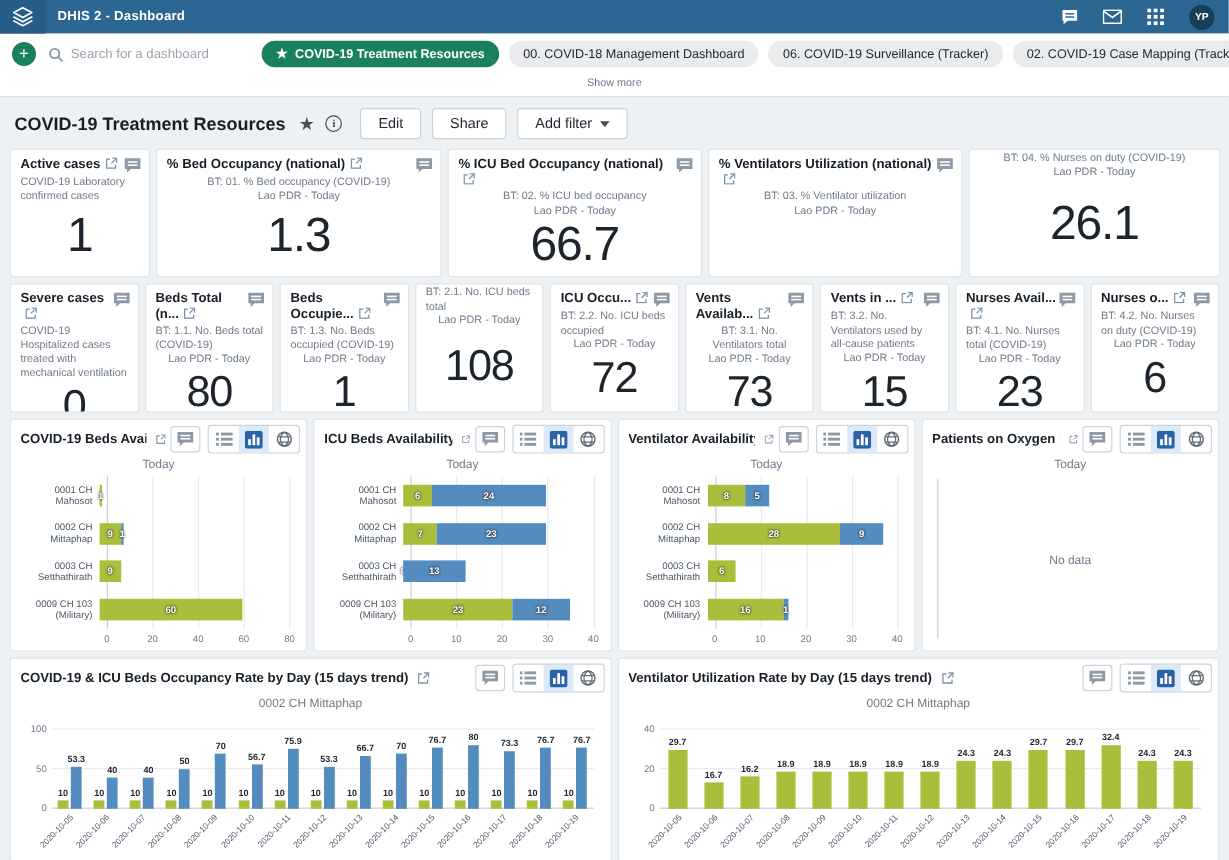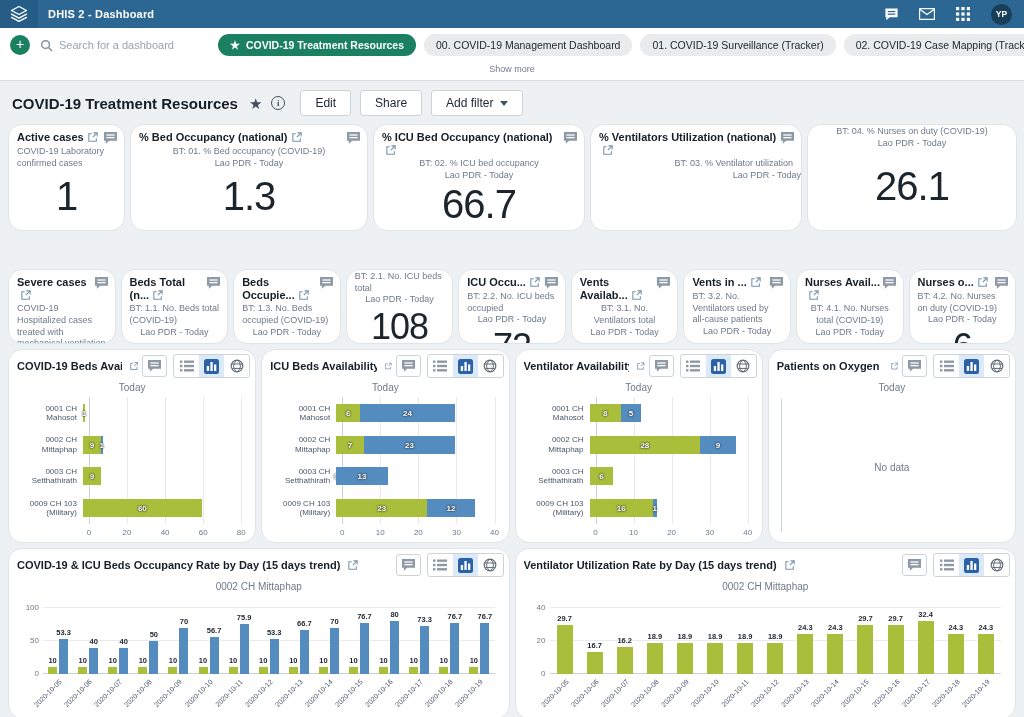--- a/index.html
+++ b/index.html
@@ -29,26 +29,26 @@
   
   .titlebar { display:flex; align-items:center; padding:9px 12px 8px 12px; gap:9px; }
   .page-title { font-size:15px; font-weight:bold; color:#161f27; margin-right:2px; }
   .star-icon { font-size:15px; color:#44505c; line-height:1; cursor:pointer; }
   .info-icon { width:14px; height:14px; border:1.5px solid #44505c; border-radius:50%; color:#44505c; font-size:9px; font-weight:bold; display:flex; align-items:center; justify-content:center; cursor:pointer; font-family:"Liberation Serif",serif; }
   .tbtn { height:26px; padding:0 14px; background:#fff; border:1px solid #ccd4da; border-radius:3px; font-size:12px; color:#212934; display:flex; align-items:center; gap:7px; cursor:pointer; }
   .tbtn .caret { width:0; height:0; border-left:4px solid transparent; border-right:4px solid transparent; border-top:5px solid #44505c; }
 
   
   .row { display:flex; gap:5px; padding:0 8px; margin-bottom:5px; }
-  .card { background:#fff; border:1px solid #dfe4e8; border-radius:14px; position:relative; display:flex; flex-direction:column; overflow:hidden; }
+  .card { background:#fff; border:1px solid #dfe4e8; border-radius:3px; position:relative; display:flex; flex-direction:column; overflow:hidden; }
   .row1 { height:107px; }
   .row2 { height:108px; }
   .row3 { height:194px; }
   .row4 { height:171px; }
-  .row2 .card { flex:1 1 0;margin-top:33px; }
+  .row2 .card { flex:1 1 0; }
   .row3 .card { flex:1 1 0; }
   .row4 .card { flex:1 1 0; }
 
   
   .kpi-head { display:flex; align-items:flex-start; padding:6px 6px 0 8px; }
   .kpi-title { font-size:11px; font-weight:bold; color:#161f27; line-height:1.2; display:inline; }
   .kpi-title .extlink { margin-left:4px; }
   .kpi-comment { margin-left:auto; flex:none; color:#8d99a5; cursor:pointer; }
   .kpi-sub { font-size:9px; color:#6e7a8a; line-height:1.3; padding:1px 8px 0 8px; }
   .kpi-sub2 { font-size:9px; color:#6e7a8a; text-align:center; line-height:1.3; }
@@ -149,24 +149,24 @@
           </svg>
       </span>
       <span>Search for a dashboard</span>
     </div>
     <div class="chips" id="chips">
         <div class="chip selected">
           <span class="chip-star">★</span>
           <span>COVID-19 Treatment Resources</span>
         </div>
         <div class="chip">
-          <span>00. COVID-19 Management Dashboard</span>
+          <span>00. COVID-18 Management Dashboard</span>
         </div>
         <div class="chip">
-          <span>01. COVID-19 Surveillance (Tracker)</span>
+          <span>06. COVID-19 Surveillance (Tracker)</span>
         </div>
         <div class="chip">
           <span>02. COVID-19 Case Mapping (Tracker)</span>
         </div>
       </div>
   </div>
   <div class="showmore">Show more</div>
 </div>
 
 <div class="titlebar">
@@ -232,21 +232,21 @@
               <path d="M1 1h14v9.5H6.5L3 13.7v-3.2H1z" fill="#8d99a5"></path>
               <rect x="3.6" y="3.6" width="8.8" height="1.4" fill="#fff"></rect>
               <rect x="3.6" y="6.4" width="8.8" height="1.4" fill="#fff"></rect>
             </svg>
           </span>
         </div>
         <div class="kpi-sub" style="text-align:center">BT: 02. % ICU bed occupancy</div>
         <div class="kpi-sub2">Lao PDR - Today</div>
         <div class="kpi-value">66.7</div>
       </div>
-      <div class="card" style="flex: 0 0 212px; align-items: flex-end;">
+      <div class="card" style="flex: 0 0 212px;">
         <div class="kpi-head">
           <div class="kpi-title">% Ventilators Utilization (national)<svg class="extlink" width="10" height="10" viewBox="0 0 12 12" style="display:inline;vertical-align:-1px;margin-left:4px" fill="none" stroke="#7a93ab" stroke-width="1.3">
               <path d="M4.5 2H1v9h9V7.5"></path>
               <path d="M6.5 1H11v4.5"></path>
               <path d="M10.8 1.2L5.8 6.2"></path>
             </svg></div>
           <span class="kpi-comment">
             <svg width="15" height="14" viewBox="0 0 16 15">
               <path d="M1 1h14v9.5H6.5L3 13.7v-3.2H1z" fill="#8d99a5"></path>
               <rect x="3.6" y="3.6" width="8.8" height="1.4" fill="#fff"></rect>
@@ -390,21 +390,21 @@
               <path d="M10.8 1.2L5.8 6.2"></path>
             </svg></div>
           <span class="kpi-comment">
             <svg width="15" height="14" viewBox="0 0 16 15">
               <path d="M1 1h14v9.5H6.5L3 13.7v-3.2H1z" fill="#8d99a5"></path>
               <rect x="3.6" y="3.6" width="8.8" height="1.4" fill="#fff"></rect>
               <rect x="3.6" y="6.4" width="8.8" height="1.4" fill="#fff"></rect>
             </svg>
           </span>
         </div>
-        <div class="kpi-sub" style="text-align:center">BT: 4.1. No. Nurses total (COVID-19)</div>
+        <div class="kpi-sub" style="text-align:left">BT: 4.1. No. Nurses total (COVID-19)</div>
         <div class="kpi-sub2">Lao PDR - Today</div>
         <div class="kpi-value">23</div>
       </div>
       <div class="card">
         <div class="kpi-head">
           <div class="kpi-title">Nurses o...<svg class="extlink" width="10" height="10" viewBox="0 0 12 12" style="display:inline;vertical-align:-1px;margin-left:4px" fill="none" stroke="#7a93ab" stroke-width="1.3">
               <path d="M4.5 2H1v9h9V7.5"></path>
               <path d="M6.5 1H11v4.5"></path>
               <path d="M10.8 1.2L5.8 6.2"></path>
             </svg></div>

